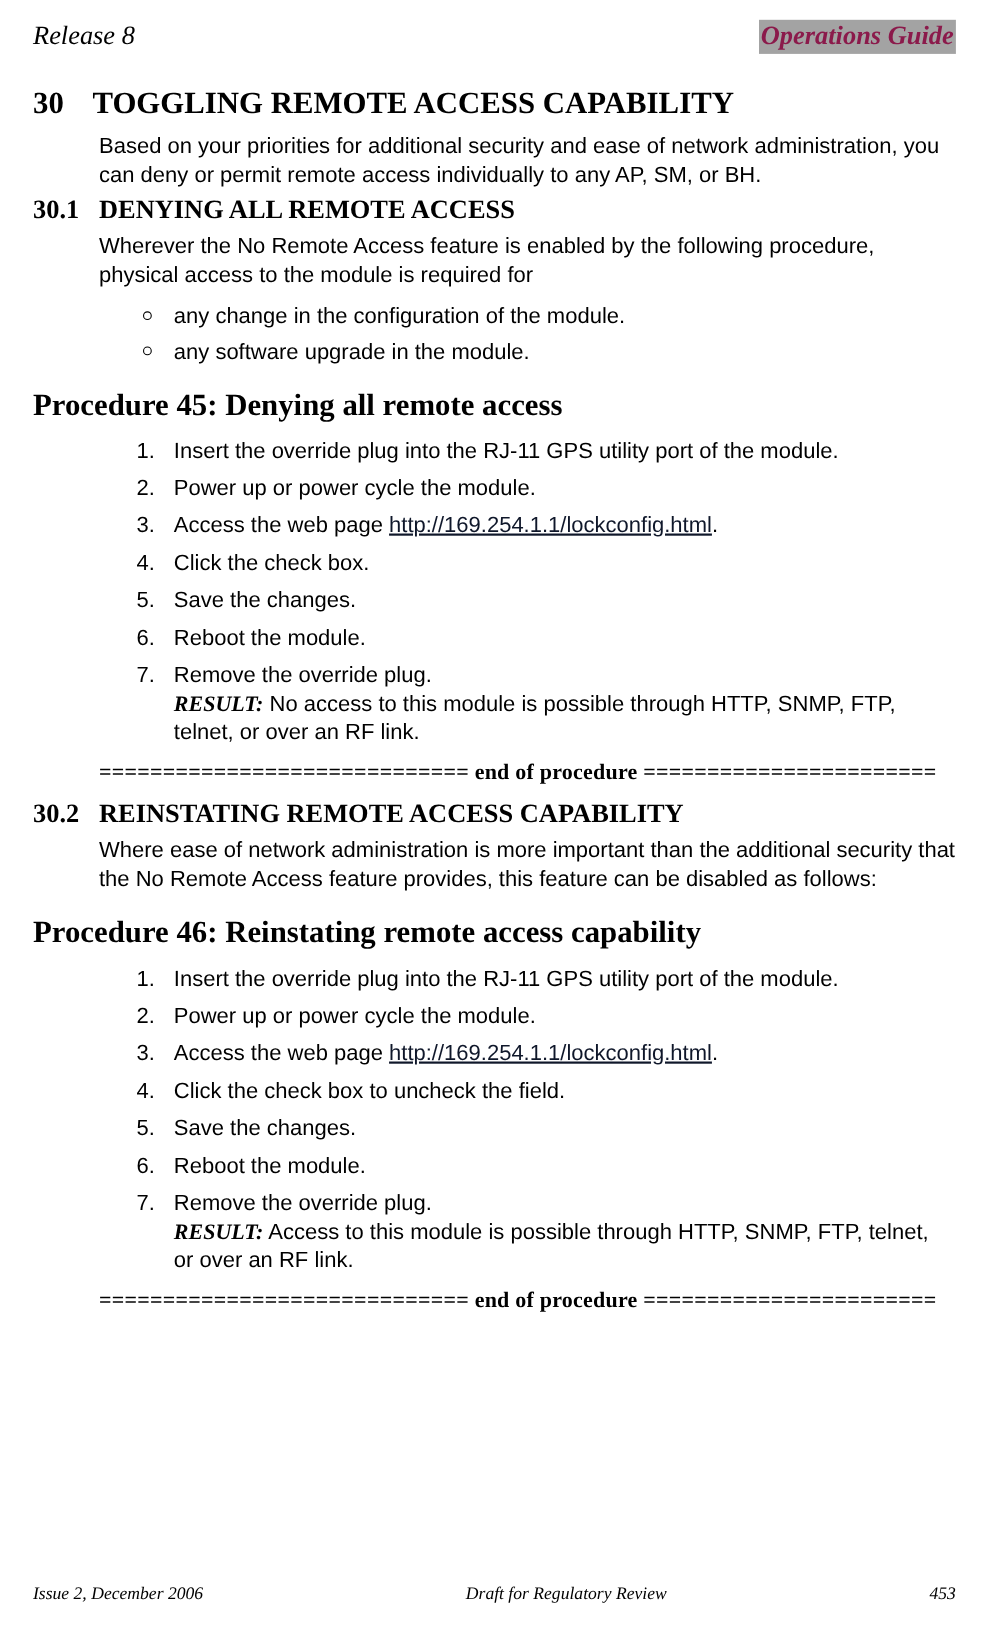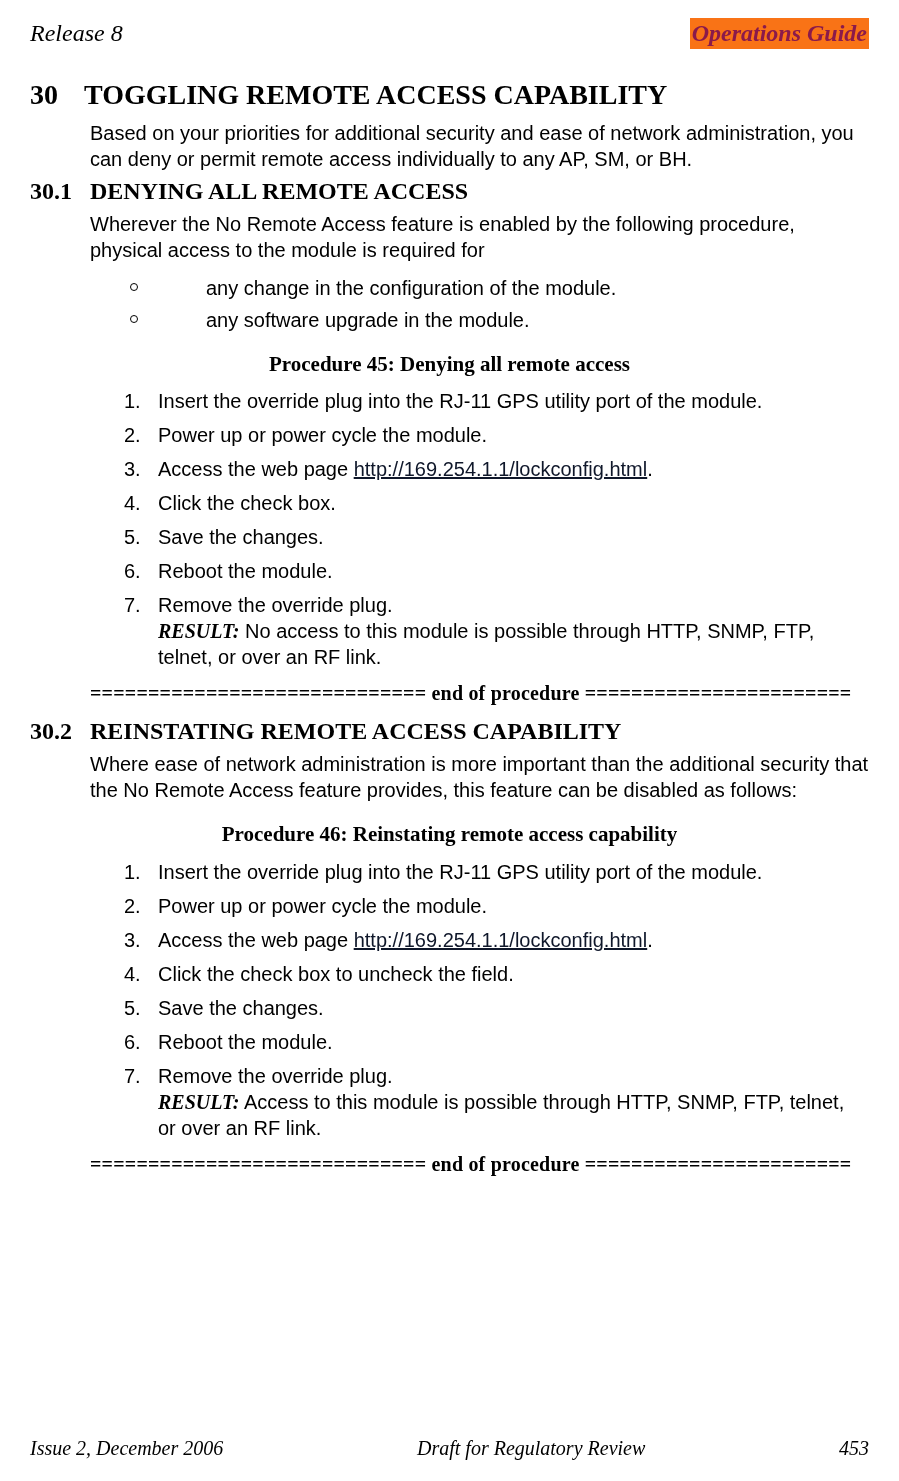--- a/index.html
+++ b/index.html
@@ -24,34 +24,34 @@
     justify-content: space-between;
     align-items: flex-end;
     font-family: "Book Antiqua", Palatino, serif;
     font-style: italic;
     font-size: 24px;
     margin-bottom: 20px;
   }
   .header-left { }
   .header-right {
     color: #8b1a4b;
-    background: #f97316;
+    background: #a3a3a3;
     font-weight: bold;
     padding: 0 2px;
   }
   .footer {
     position: absolute;
     bottom: 20px;
     left: 30px;
     right: 30px;
     display: flex;
     justify-content: space-between;
     font-family: "Book Antiqua", Palatino, serif;
     font-style: italic;
-    font-size: 20px;
+    font-size: 16px;
   }
   .chapter-head {
     font-family: "Times New Roman", serif;
     font-weight: bold;
     font-size: 28px;
     margin-top: 28px;
     margin-bottom: 6px;
     display: flex;
   }
   .chapter-num { width: 54px; flex: none; }
@@ -72,35 +72,34 @@
   }
   .sub-bullets {
     margin-left: 100px;
     margin-top: 12px;
     margin-bottom: 14px;
   }
   .sub-bullet-row {
     display: flex;
     align-items: flex-start;
     margin-bottom: 6px;
-    gap: 48px;
   }
   .ring {
     width: 6px; height: 6px;
     border: 1.2px solid #000;
     border-radius: 50%;
     margin-top: 8px;
     margin-right: 20px;
     flex: none;
   }
   .proc-title {
     font-family: "Times New Roman", serif;
     font-weight: bold;
-    font-size: 21px;
-    text-align: center;
+    font-size: 28px;
+    text-align: left;
     margin-top: 18px;
     margin-bottom: 10px;
   }
   .ol {
     margin-left: 94px;
     margin-right: 10px;
   }
   .li {
     display: flex;
     margin-bottom: 8px;

